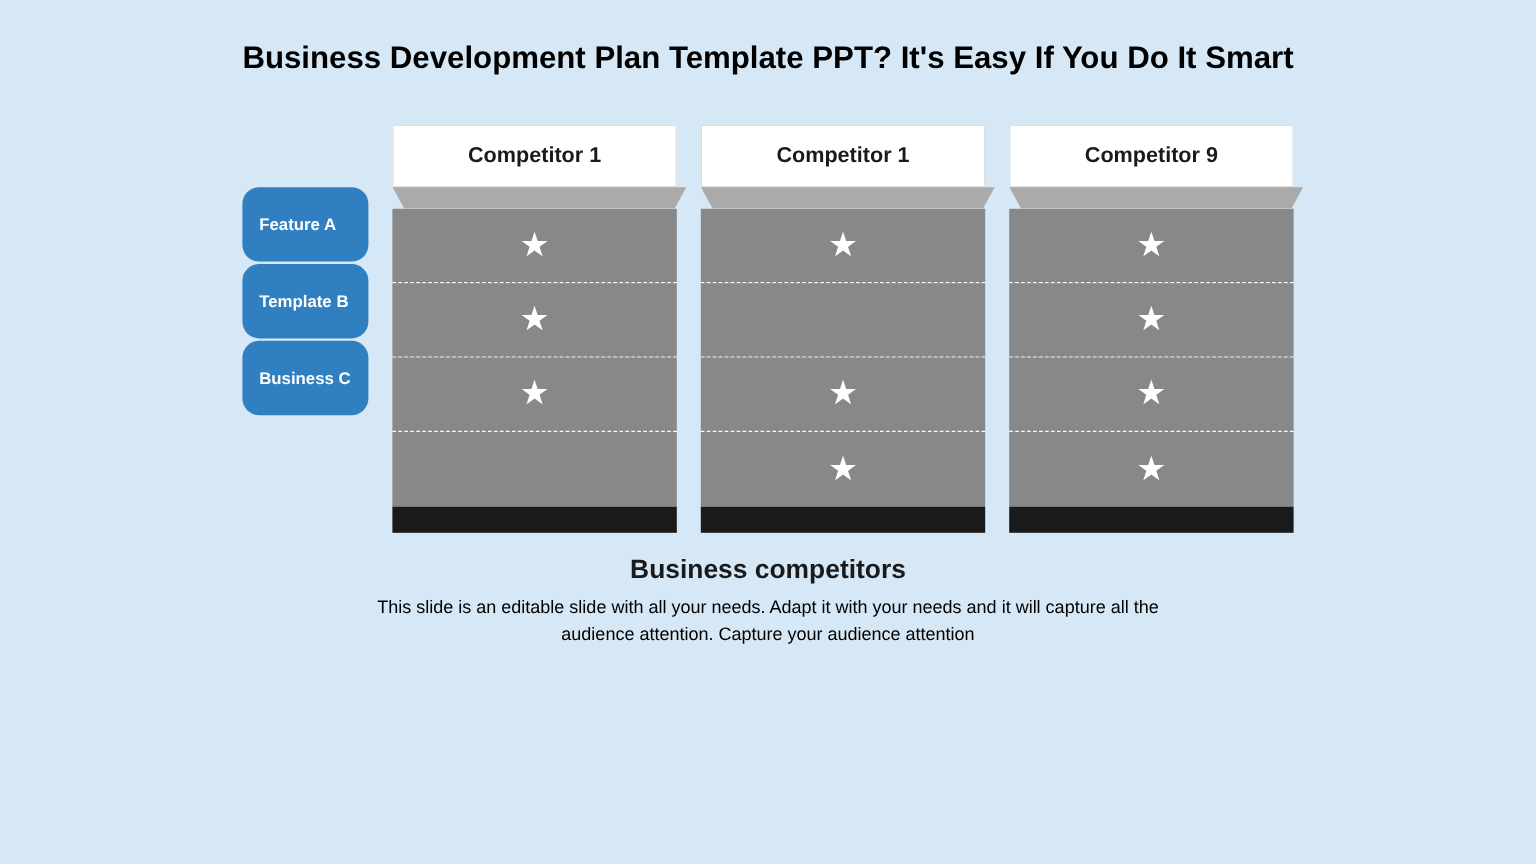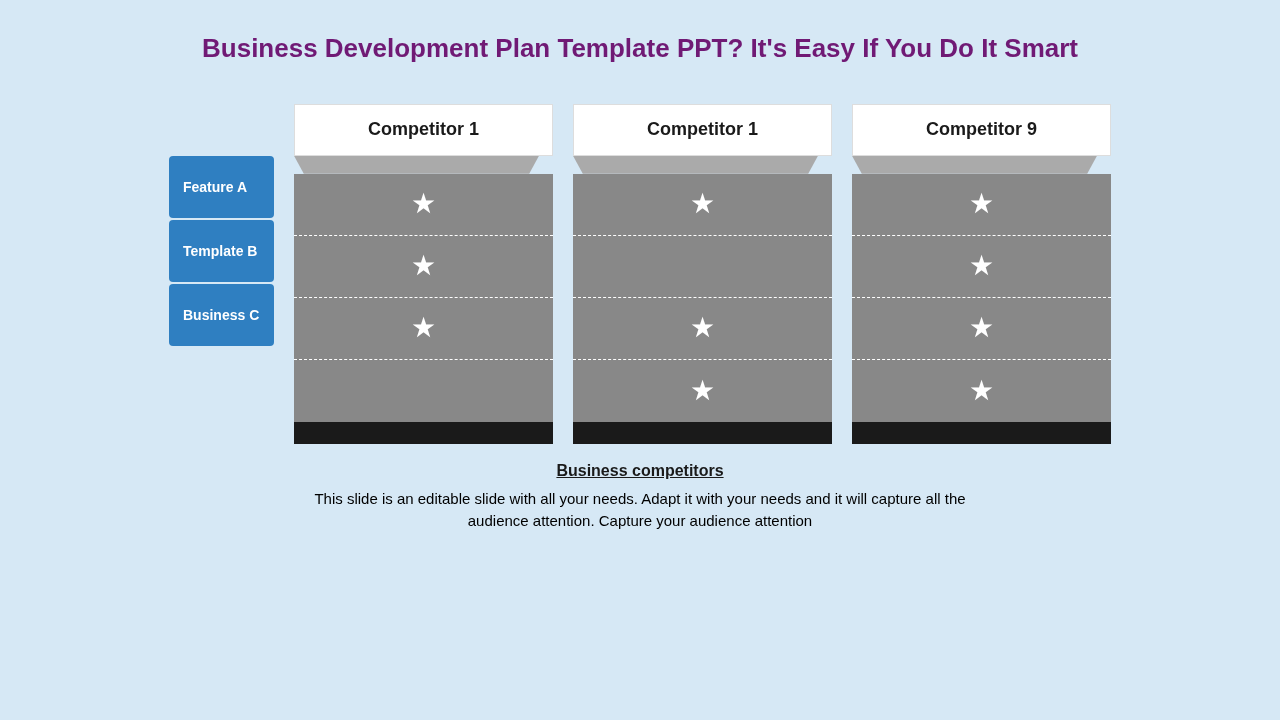--- a/index.html
+++ b/index.html
@@ -11,21 +11,21 @@
       font-family: 'Segoe UI', Arial, sans-serif;
       display: flex;
       flex-direction: column;
       align-items: center;
       overflow: hidden;
     }
 
     .page-title {
       font-size: 26px;
       font-weight: 800;
-      color: #701a75;
+      color: #000000;
       text-align: center;
       margin-top: 32px;
       margin-bottom: 10px;
       padding: 0 60px;
       line-height: 1.3;
     }
 
     .main-content {
       display: flex;
       flex-direction: column;
@@ -54,28 +54,28 @@
       background-color: #2f7fc1;
       color: white;
       font-weight: 700;
       font-size: 14px;
       padding: 0 14px;
       height: 62px;
       display: flex;
       align-items: center;
       margin-bottom: 2px;
       min-width: 105px;
-      border-radius: 4px;
+      border-radius: 14px;
     }
 
     
     .competitor-col {
       display: flex;
       flex-direction: column;
-      width: 259px;
+      width: 237px;
       margin-left: 20px;
     }
 
     .competitor-header {
       background-color: #ffffff;
       text-align: center;
       font-weight: 800;
       font-size: 18px;
       color: #1a1a1a;
       padding: 12px 0;
@@ -123,25 +123,24 @@
       background-color: #888888;
     }
 
     
     .bottom-caption {
       text-align: center;
       margin-top: 18px;
     }
 
     .caption-title {
-      font-size: 16px;
+      font-size: 22px;
       font-weight: 800;
       color: #1a1a1a;
       margin-bottom: 8px;
-      text-decoration: underline;
     }
 
     .caption-desc {
       font-size: 15px;
       color: #000000;
       line-height: 1.5;
       max-width: 700px;
     }
 
     .angled-header {

